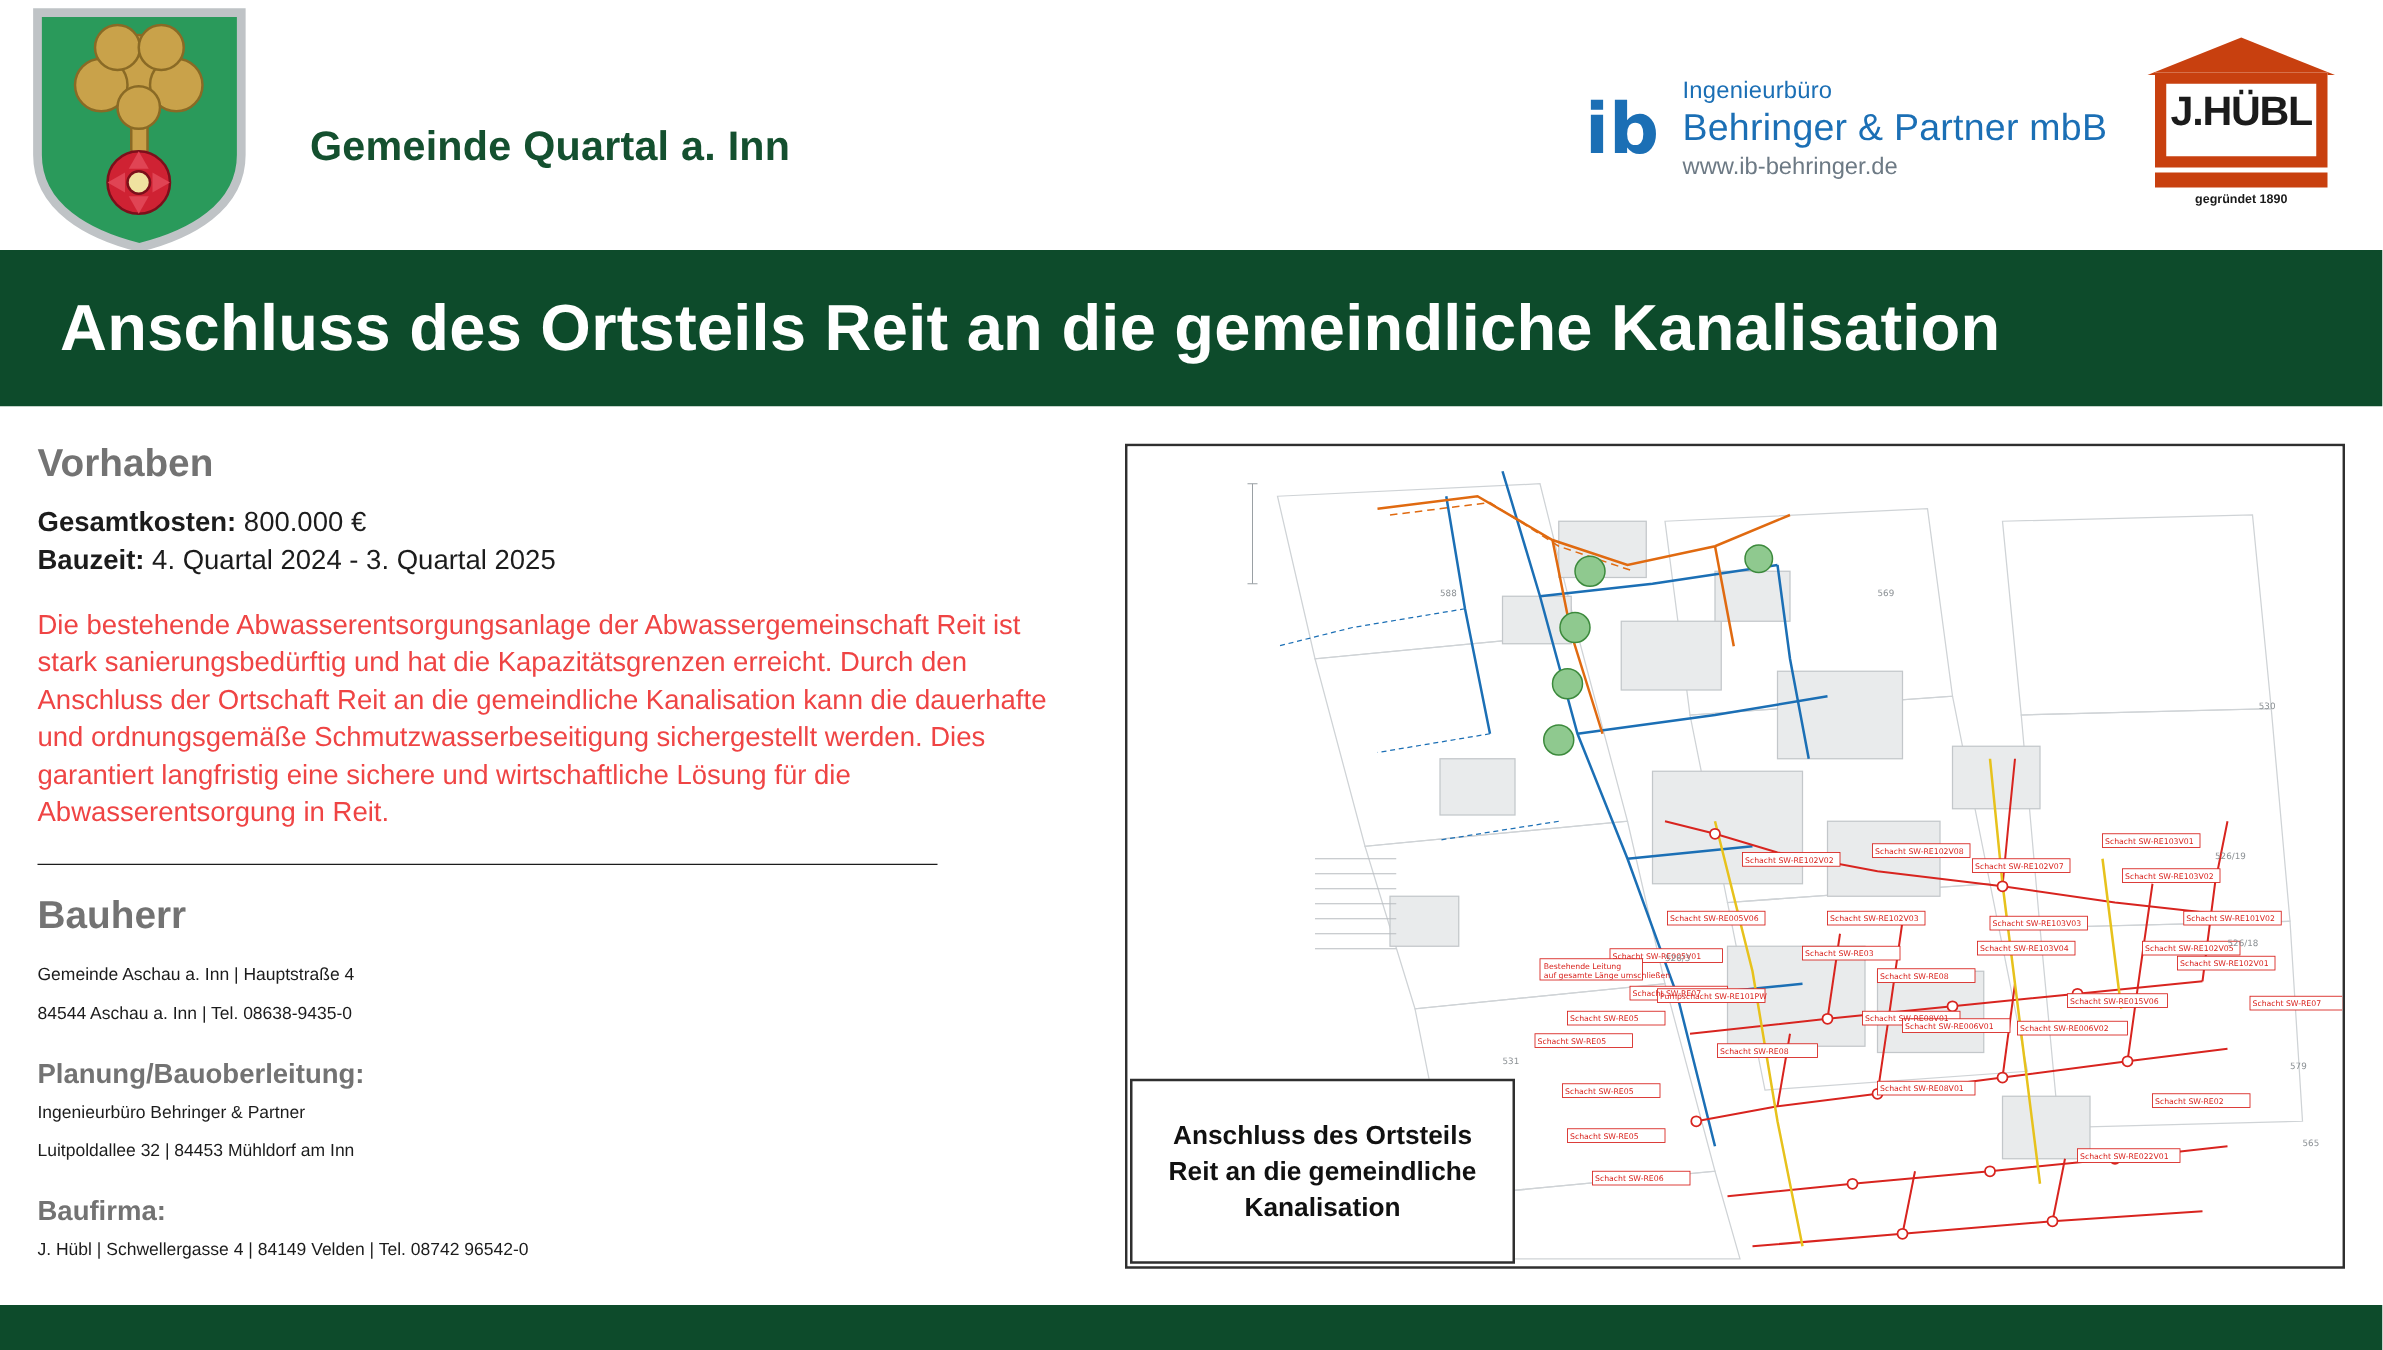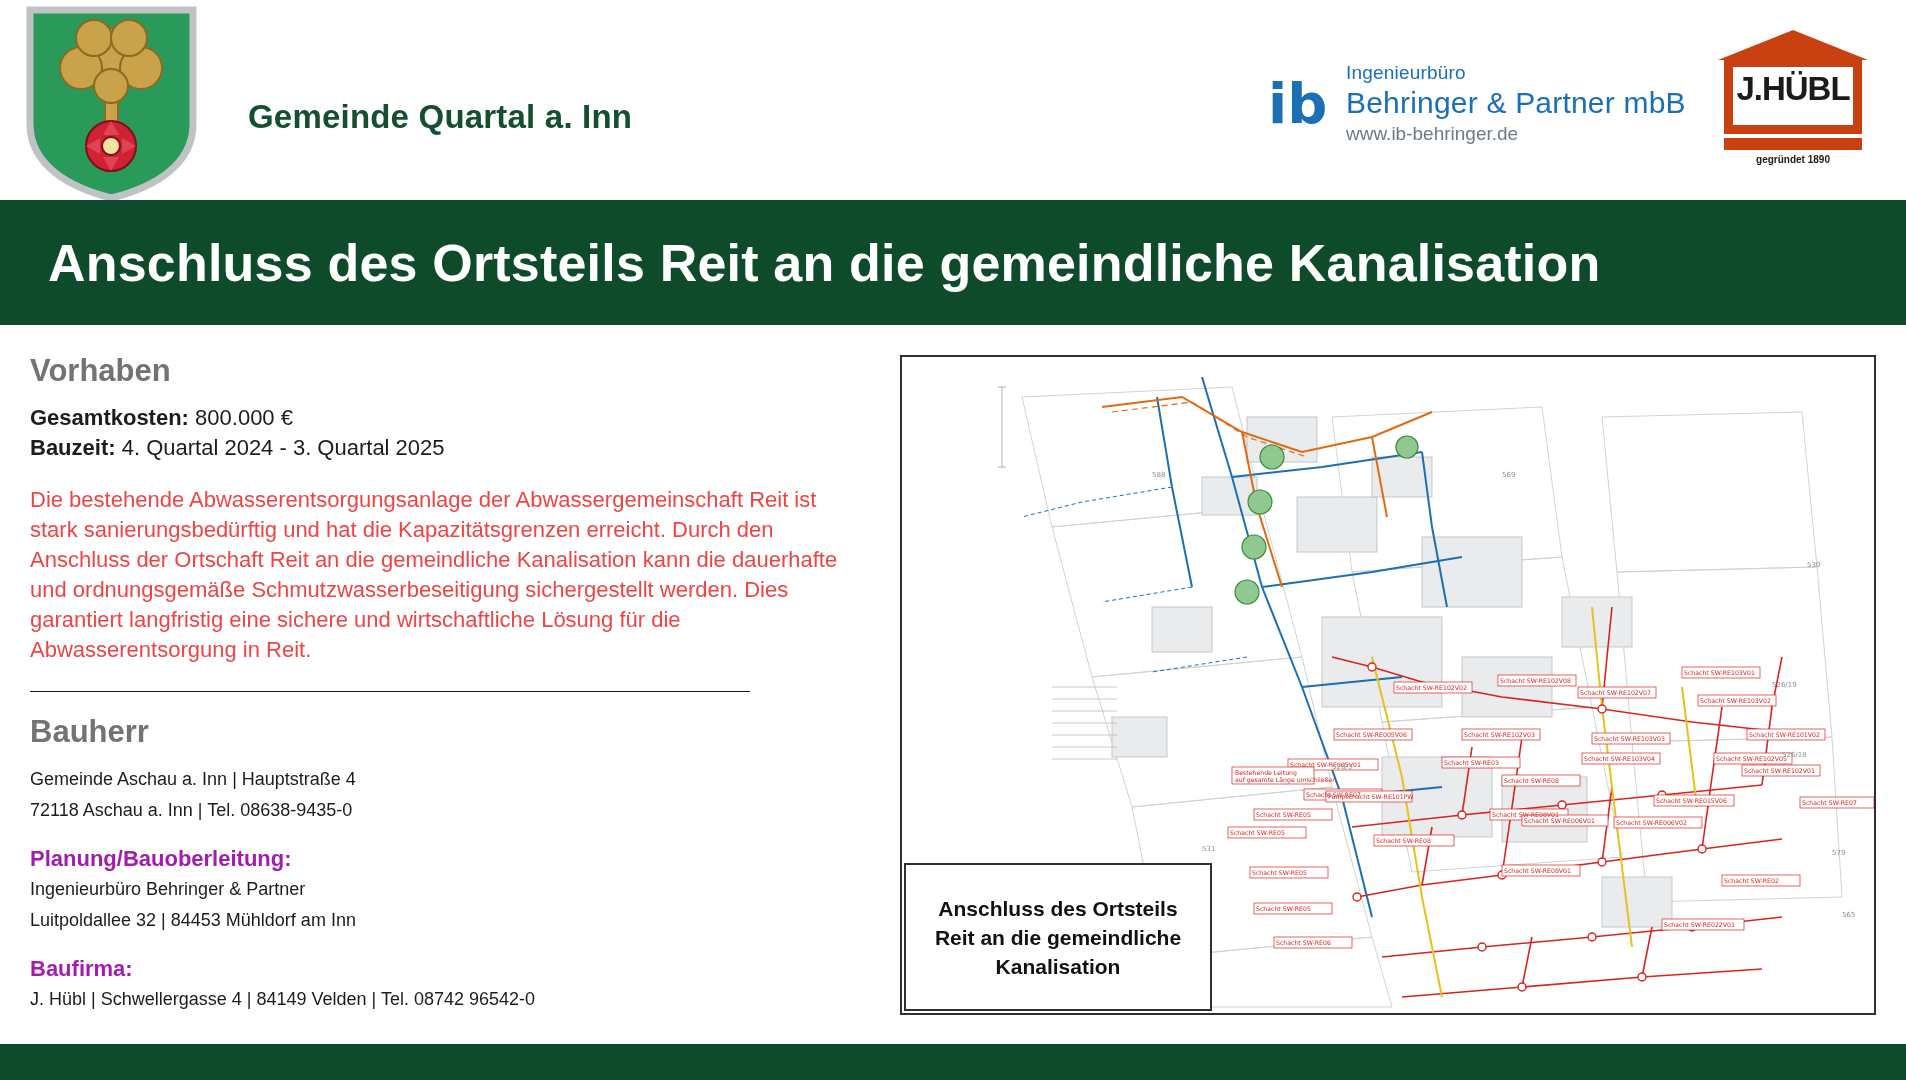--- a/index.html
+++ b/index.html
@@ -141,22 +141,22 @@
     color: #ef4444;
     max-width: 830px;
   }
   .divider {
     margin: 26px 0 22px 0;
     width: 720px;
     height: 1px;
     background: #1c1c1c;
   }
   .blk { margin-top: 18px; }
-  .blk .lbl { font-size: 22px; font-weight: bold; color: #a21caf; line-height: 30px;}
-  .blk .txt { font-size: 18px; color: #1c1c1c; line-height: 31px;}
+  .blk .lbl { font-size: 22px; font-weight: bold; color: #737373; line-height: 30px;}
+  .blk .txt { font-size: 14px; color: #1c1c1c; line-height: 31px;}
 
   
   .plan {
     position: absolute;
     left: 900px; top: 30px;
     width: 976px; height: 660px;
     border: 2px solid #2f2f2f;
     background: #ffffff;
     overflow: hidden;
   }
@@ -252,21 +252,21 @@
         <span>4. Quartal 2024 - 3. Quartal 2025</span>
       </div>
 
       <div class="para">Die bestehende Abwasserentsorgungsanlage der Abwassergemeinschaft Reit ist stark sanierungsbedürftig und hat die Kapazitätsgrenzen erreicht. Durch den Anschluss der Ortschaft Reit an die gemeindliche Kanalisation kann die dauerhafte und ordnungsgemäße Schmutzwasserbeseitigung sichergestellt werden. Dies garantiert langfristig eine sichere und wirtschaftliche Lösung für die Abwasserentsorgung in Reit.</div>
 
       <div class="divider"></div>
 
       <div class="h2">Bauherr</div>
       <div class="blk" style="margin-top:2px;">
         <div class="txt">Gemeinde Aschau a. Inn | Hauptstraße 4</div>
-        <div class="txt">72118 Aschau a. Inn | Tel. 08638-9435-0</div>
+        <div class="txt">84544 Aschau a. Inn | Tel. 08638-9435-0</div>
       </div>
 
       <div class="blk">
         <div class="lbl">Planung/Bauoberleitung:</div>
         <div class="txt">Ingenieurbüro Behringer &amp; Partner</div>
         <div class="txt">Luitpoldallee 32 | 84453 Mühldorf am Inn</div>
       </div>
 
       <div class="blk">
         <div class="lbl">Baufirma:</div>

